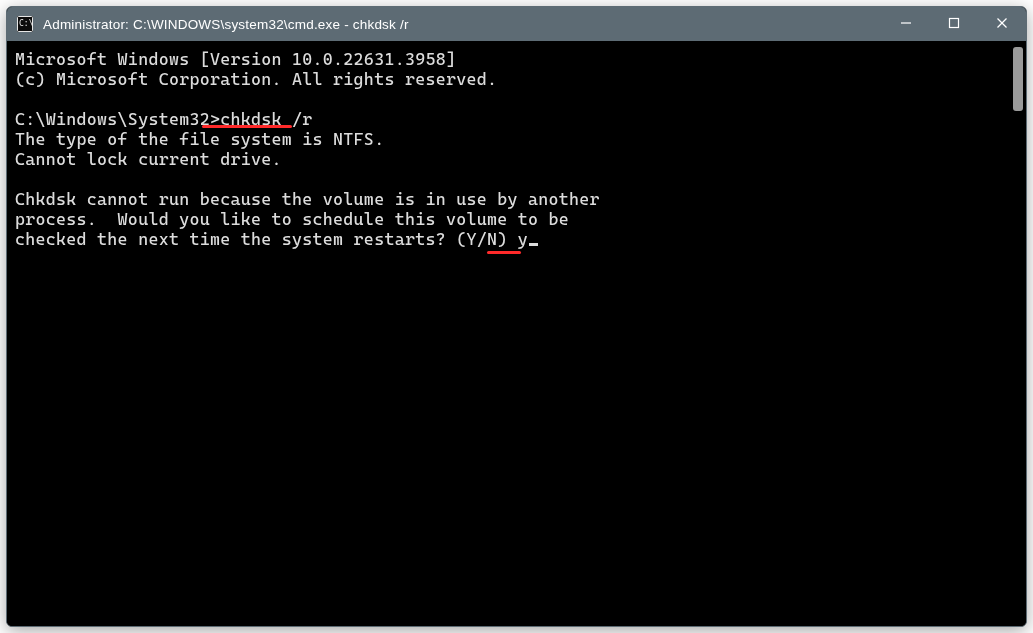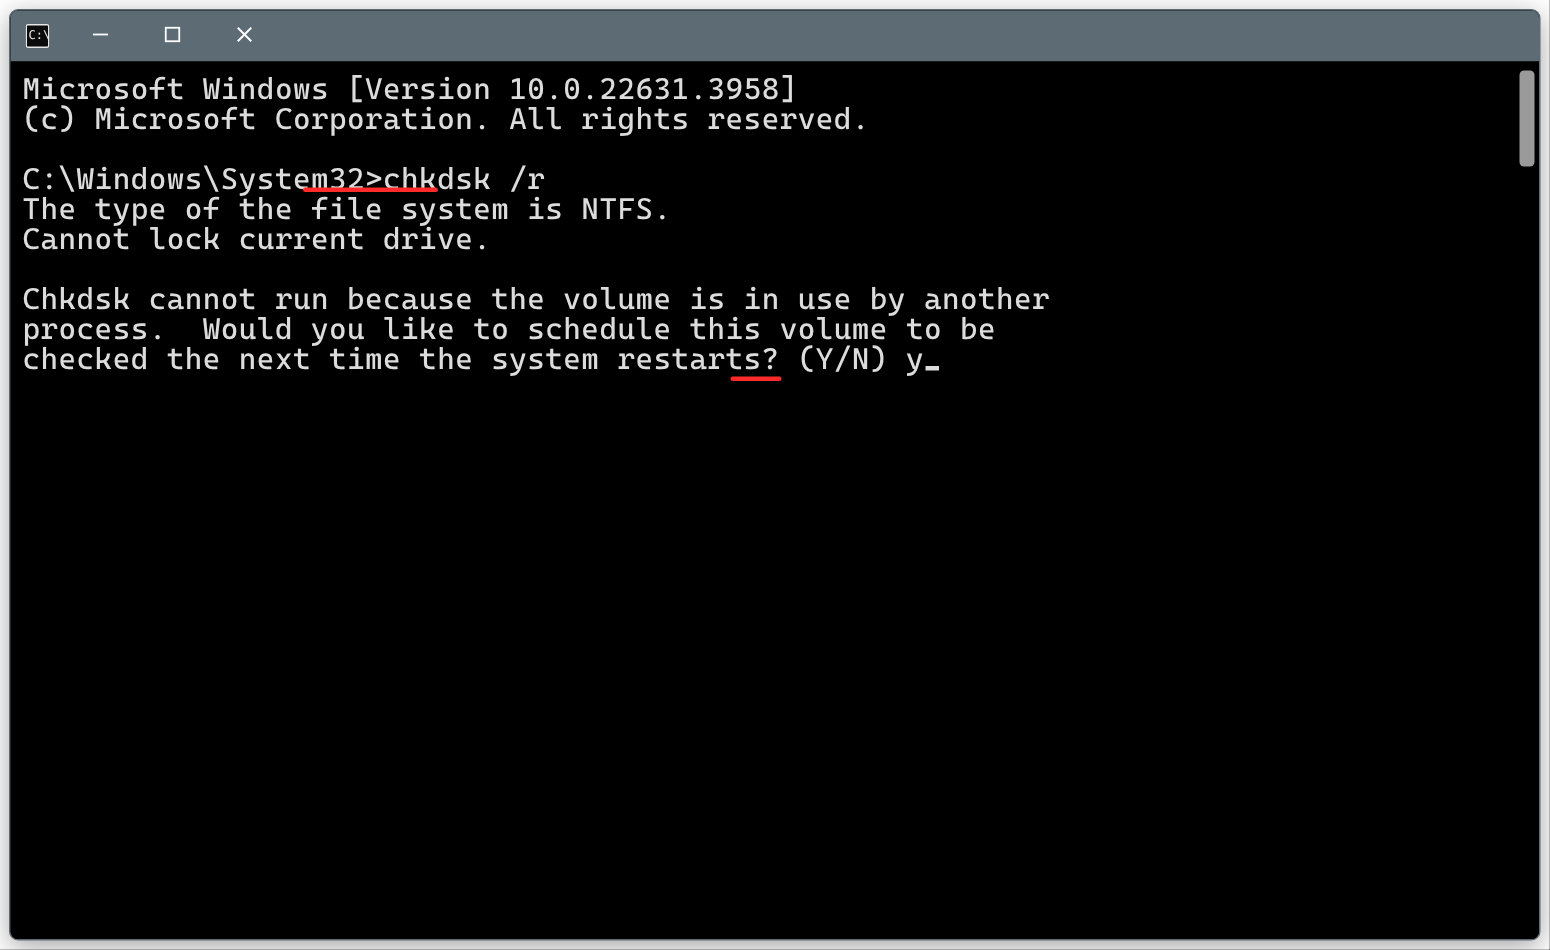--- a/index.html
+++ b/index.html
@@ -73,21 +73,21 @@
     bottom: 0;
     background: #000000;
   }
 
   .terminal {
     position: absolute;
     inset: 0;
     padding: 8px 10px 8px 8px;
     color: #dcdcdc;
     font-family: Consolas, "Cascadia Mono", "Lucida Console", monospace;
-    font-size: 20px;
+    font-size: 17px;
     line-height: 20px;
     white-space: pre-wrap;
     letter-spacing: 0.3px;
   }
 
   .underline-red {
     position: absolute;
     height: 3px;
     background: #ff2a2a;
     border-radius: 2px;
@@ -125,20 +125,21 @@
 <div class="window">
 
   <div class="titlebar">
     <span class="app-icon">
       <svg class="cmd-ico" viewBox="0 0 16 16" width="16" height="16">
         <rect class="bg" x="0" y="0" width="16" height="16" rx="1"></rect>
         <rect class="border" x="0.5" y="0.5" width="15" height="15" rx="1"></rect>
         <text x="2" y="10">C:\</text>
       </svg>
     </span>
+    <span class="title-text">Administrator: C:\WINDOWS\system32\cmd.exe - chkdsk  /r</span>
 
     <div class="win-controls">
       <div class="win-btn">
         <span>
           <svg width="12" height="12" viewBox="0 0 12 12">
               <rect x="1" y="5.4" width="10" height="1.2" fill="#ffffff"></rect>
             </svg>
         </span>
       </div>
       <div class="win-btn">

